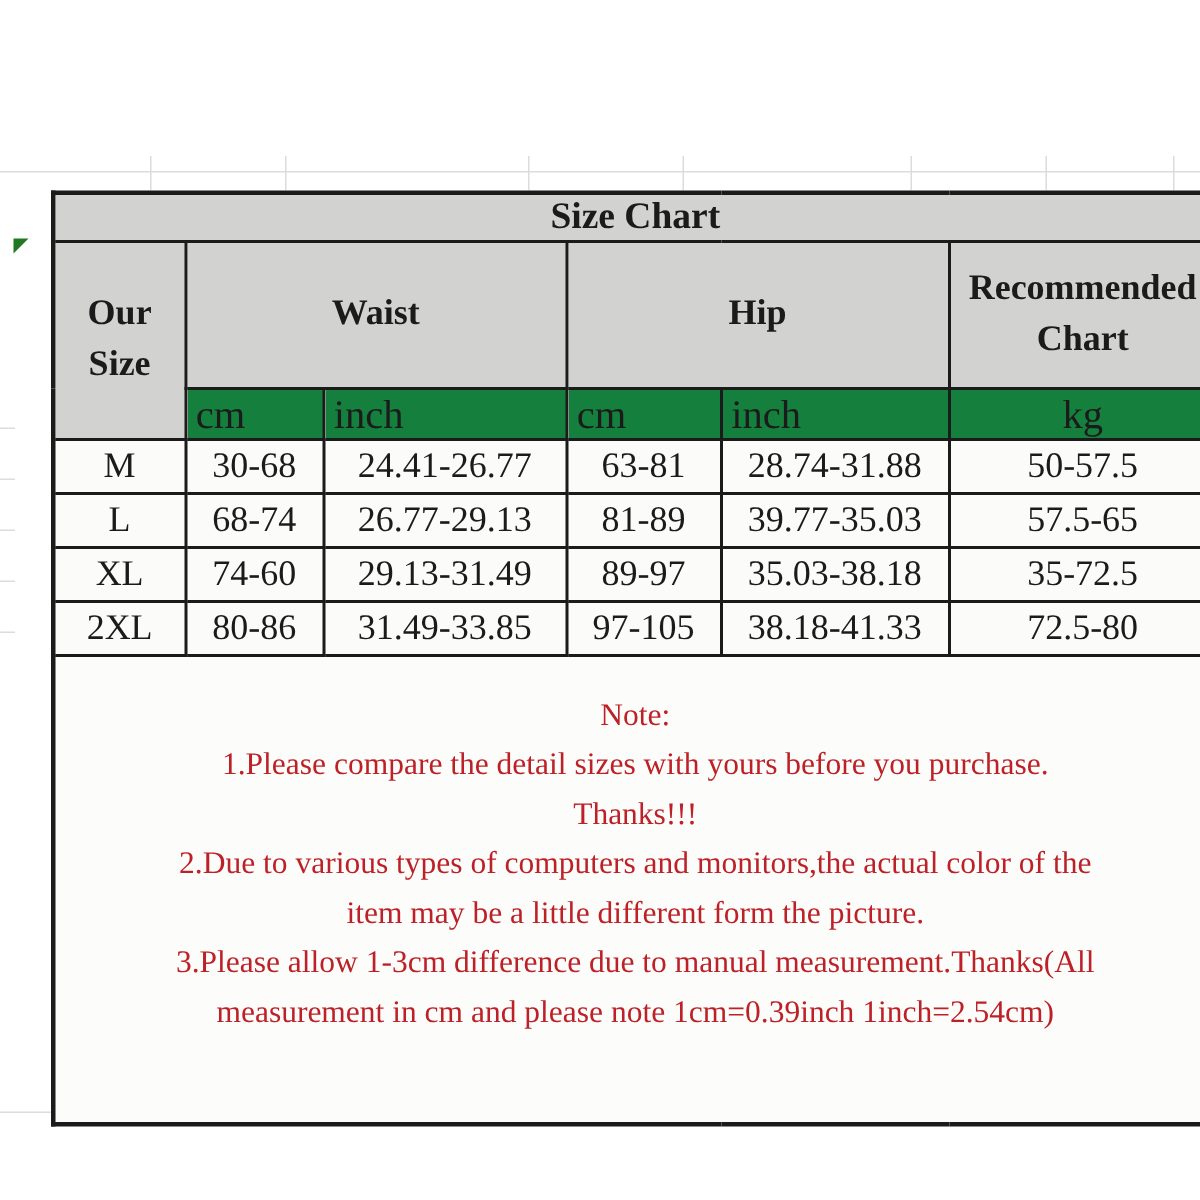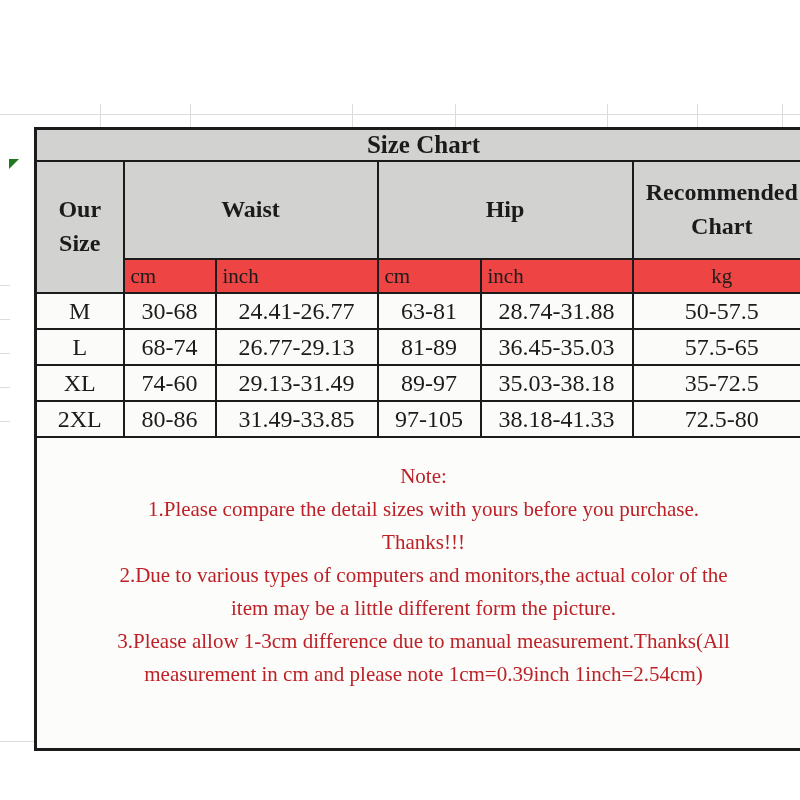--- a/index.html
+++ b/index.html
@@ -41,22 +41,22 @@
   tr.header-row th{
     height:96px;
     background:#d2d2d0;
     font-size:24px;
     font-weight:bold;
     line-height:1.4;
   }
   th.our-size{padding:0 2px;}
   tr.subheader-row td{
     height:32px;
-    background:#ef4444;
-    font-size:21px;
+    background:#15803d;
+    font-size:27px;
     text-align:left;
     padding-left:6px;
   }
   tr.subheader-row td.center{text-align:center;padding-left:0;}
   tr.data-row td{
     height:34px;
     font-size:24px;
     background:#fbfbf9;
   }
   tr.note-row td{
@@ -150,21 +150,21 @@
       <td>24.41-26.77</td>
       <td>63-81</td>
       <td>28.74-31.88</td>
       <td>50-57.5</td>
     </tr>
     <tr class="data-row">
       <td>L</td>
       <td>68-74</td>
       <td>26.77-29.13</td>
       <td>81-89</td>
-      <td>36.45-35.03</td>
+      <td>39.77-35.03</td>
       <td>57.5-65</td>
     </tr>
     <tr class="data-row">
       <td>XL</td>
       <td>74-60</td>
       <td>29.13-31.49</td>
       <td>89-97</td>
       <td>35.03-38.18</td>
       <td>35-72.5</td>
     </tr>

